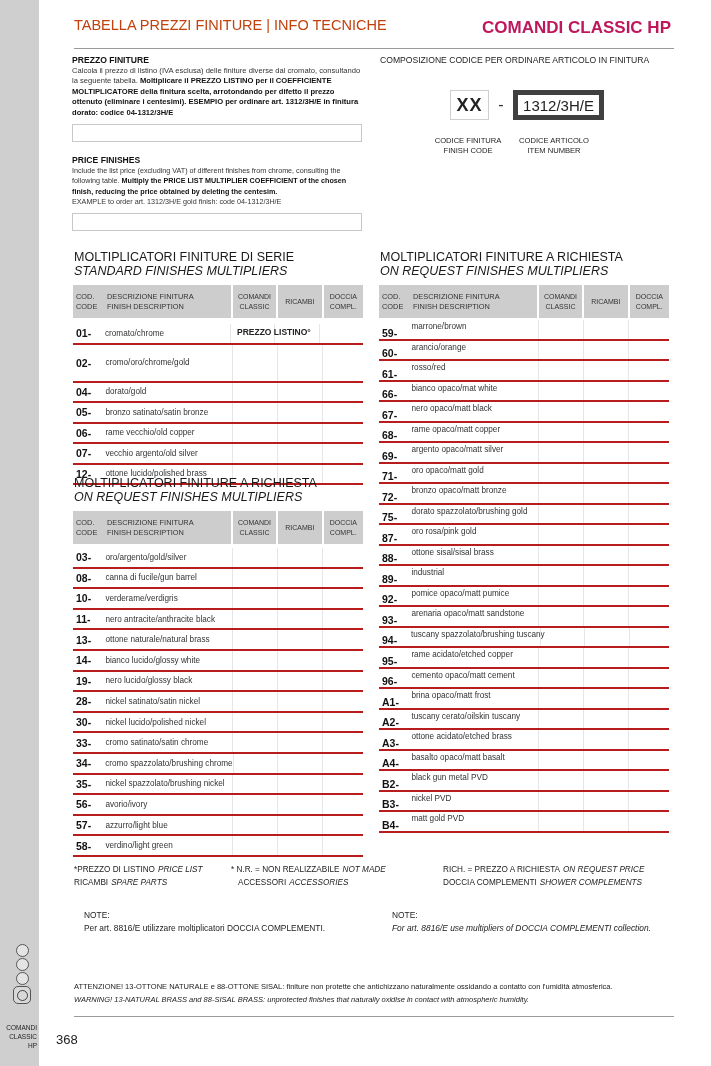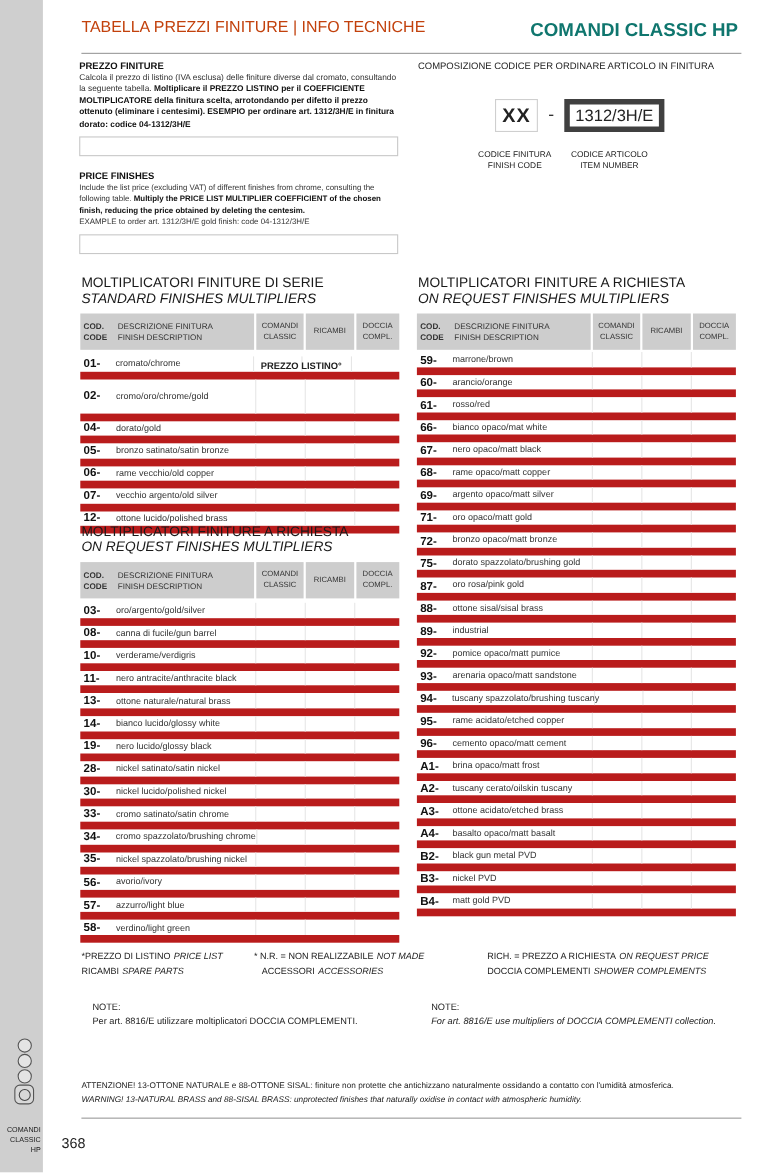--- a/index.html
+++ b/index.html
@@ -9,21 +9,21 @@
   .sidebar { position: absolute; left: 0; top: 0; width: 39px; height: 1066px; background: #cfcfcf; }
   .sidebar-knobs { position: absolute; left: 13px; top: 944px; width: 18px; }
   .knob { width: 13px; height: 13px; border: 1.5px solid #555; border-radius: 50%; margin: 0 auto 1px; background: #e4e4e4; }
   .knob.big { width: 18px; height: 18px; border-radius: 5px; position: relative; background: #d8d8d8; }
   .knob.big::after { content: ""; position: absolute; left: 3px; top: 3px; width: 9px; height: 9px; border: 1.3px solid #444; border-radius: 50%; }
   .sidebar-label { position: absolute; left: 0; top: 1023px; width: 37px; text-align: right; font-size: 6.5px; line-height: 9px; color: #222; }
 
   .page-num { position: absolute; left: 56px; top: 1032px; font-size: 13px; color: #222; }
 
   .header-left { position: absolute; left: 74px; top: 17px; font-size: 14.5px; color: #c2410c; }
-  .header-right { position: absolute; right: 40px; top: 18px; font-size: 17px; font-weight: bold; color: #0f766e; }
+  .header-right { position: absolute; right: 40px; top: 18px; font-size: 17px; font-weight: bold; color: #be185d; }
   .header-line { position: absolute; left: 74px; top: 48px; width: 600px; height: 1px; background: #9a9a9a; }
 
   .intro { position: absolute; left: 72px; top: 55px; width: 292px; font-size: 7.6px; line-height: 10.5px; color: #333; }
   .intro .h { font-weight: bold; font-size: 8.6px; color: #111; }
   .intro b { color: #111; }
   .intro-box { width: 290px; height: 18px; border: 1px solid #c8c8c8; margin: 6px 0 13px; }
 
   .code-comp { position: absolute; left: 380px; top: 55px; width: 300px; font-size: 8.6px; color: #222; }
   .code-row { position: absolute; left: 70px; top: 35px; display: flex; align-items: center; }
   .box-xx { width: 39px; height: 30px; border: 1px solid #cfcfcf; display: flex; align-items: center; justify-content: center; font-size: 18px; font-weight: bold; letter-spacing: 1px; color: #222; }
@@ -31,24 +31,24 @@
   .box-item { width: 91px; height: 30px; border: 5px solid #404040; display: flex; align-items: center; justify-content: center; font-size: 15px; color: #222; }
   .code-lbl { position: absolute; top: 81px; font-size: 7.6px; text-align: center; line-height: 10px; color: #222; }
 
   .sec-title { position: absolute; font-size: 12.5px; line-height: 14px; color: #1a1a1a; }
   .sec-title .it { font-style: italic; }
 
   .tbl { position: absolute; width: 290px; }
   .thead { display: flex; height: 33px; }
   .th { background: #cdcdcd; font-size: 7.4px; color: #333; display: flex; align-items: center; }
   .th.main { width: 160px; padding-left: 3px; line-height: 9.5px; }
-  .th.main .c1 { width: 31px; font-weight: bold; }
+  .th.main .c1 { width: 31px; }
   .th.col { width: 44px; margin-left: 2px; justify-content: center; text-align: center; line-height: 9.5px; font-size: 7px; }
   .th.col:last-child { width: 40px; }
-  .trow { display: flex; height: 20.5px; border-bottom: 7px solid #b91c1c; position: relative; }
+  .trow { display: flex; height: 20.5px; border-bottom: 2px solid #b91c1c; position: relative; }
   .tcode { width: 33px; padding-left: 3px; font-weight: bold; font-size: 10.5px; display: flex; align-items: center; color: #111; }
   .tdesc { width: 129px; font-size: 8.2px; display: flex; align-items: center; color: #333; white-space: nowrap; }
   .tcell { width: 46px; border-left: 1px solid #e6e6e6; }
   .tcell:last-child { width: 42px; }
   .trow.hi .tcode { align-items: flex-end; padding-bottom: 0; }
   .trow.hi .tdesc { align-items: flex-start; padding-top: 2px; }
   .listino { position: absolute; left: 164px; top: 3px; font-size: 8.5px; font-weight: bold; color: #222; }
 
   .legend { position: absolute; font-size: 8.2px; line-height: 12.5px; color: #222; }
   .legend i { margin-left: 3px; }

